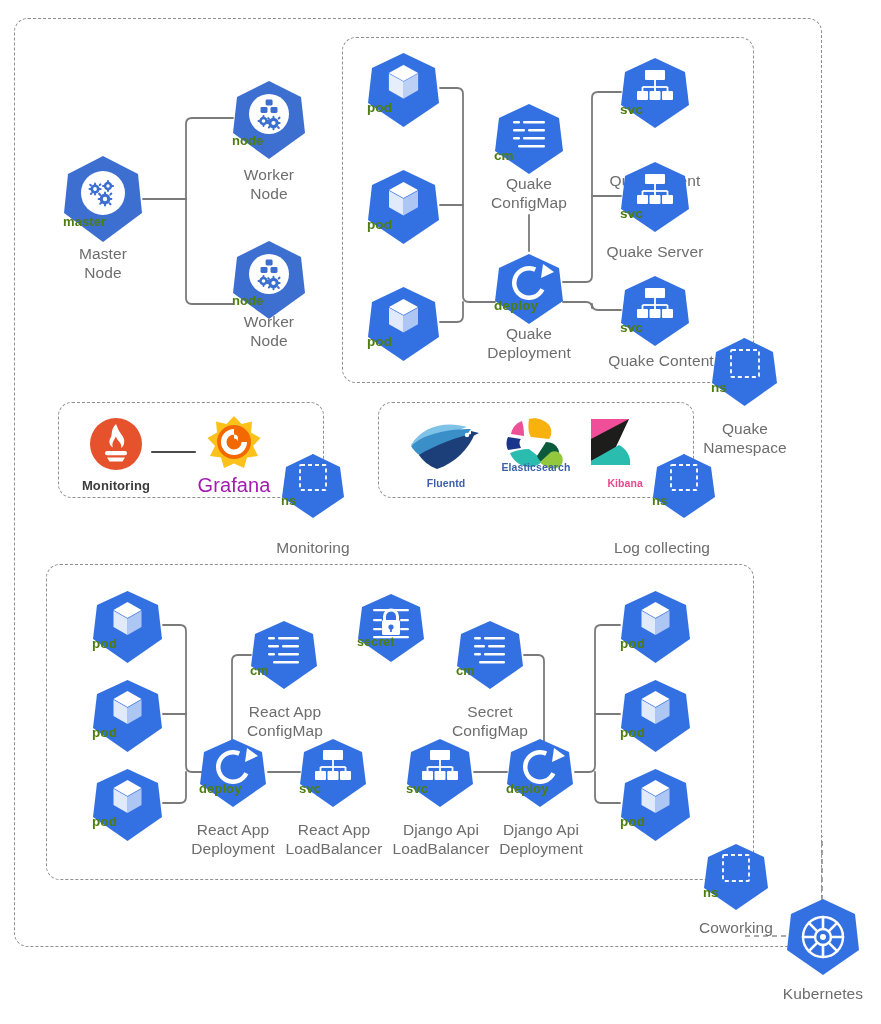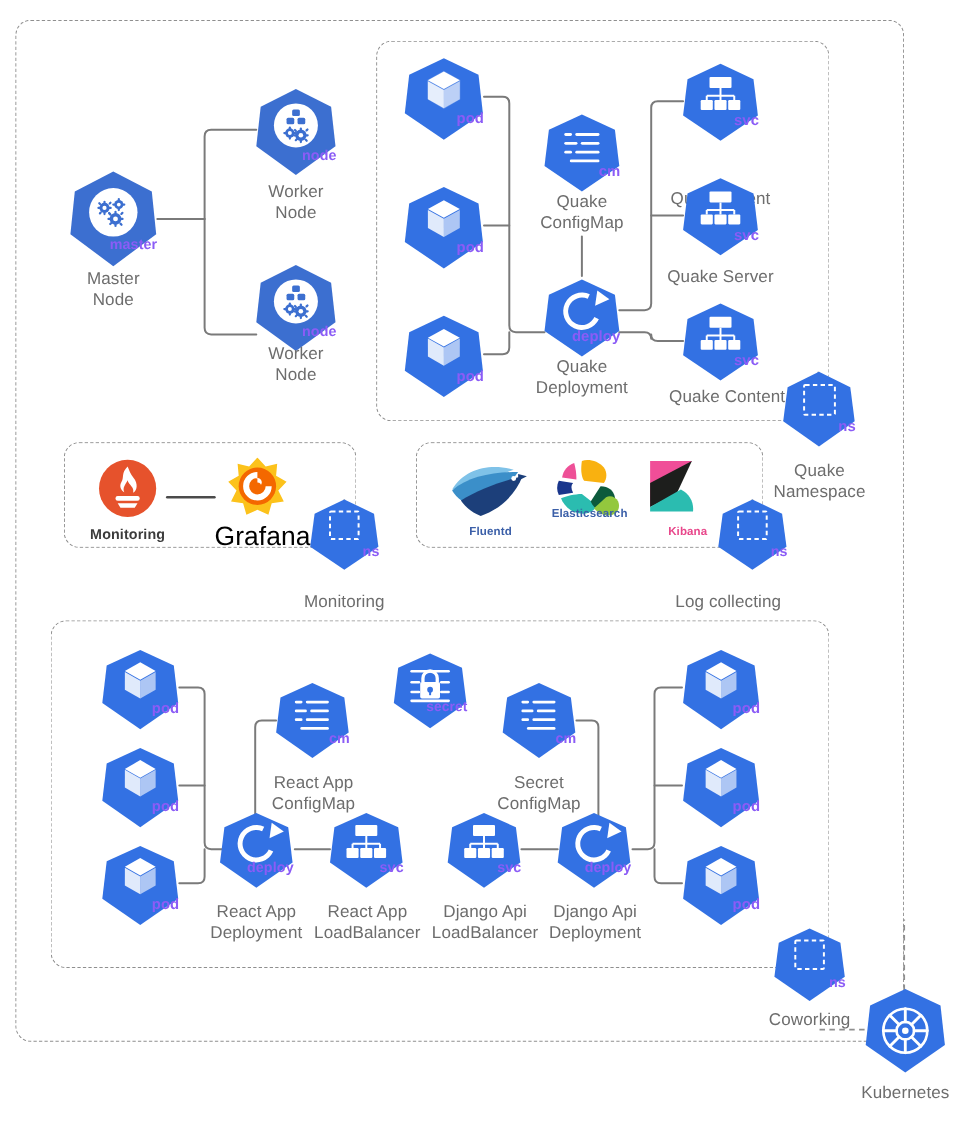--- a/index.html
+++ b/index.html
@@ -10,22 +10,22 @@
   }
   #stage{position:absolute;left:0;top:0;width:881px;height:1024px;}
   #svgroot{position:absolute;left:0;top:0;width:881px;height:1024px;}
 
   
   .node{position:absolute;}
   .hept{position:relative;}
   .hept svg{display:block;}
   .glyph{position:absolute;left:0;top:0;width:100%;height:100%;}
   .inlabel{
-    position:absolute;left:0;width:100%;text-align:right;
-    color:#8b5cf6;font-weight:600;letter-spacing:.1px;
+    position:absolute;left:0;width:100%;text-align:left;
+    color:#4d7c0f;font-weight:600;letter-spacing:.1px;
     pointer-events:none;
   }
   .caption{
     position:absolute;text-align:center;color:#6d6d6d;
     font-size:15.5px;line-height:19px;white-space:pre-line;
     letter-spacing:.1px;
   }
 
   
   .dbox{
@@ -435,21 +435,21 @@
 
   <div class="logo" style="left:195px;top:416px;width:78px;height:72px;">
     <svg width="78" height="62" viewBox="0 0 78 62">
       <g transform="translate(39,28)">
         <polygon fill="#FCC21B" points="0,-28 7.5,-20 18,-22.5 17,-11.5 26.5,-6 19,2 24,12 13,13.5 10,24 0,19.5 -10,24 -13,13.5 -24,12 -19,2 -26.5,-6 -17,-11.5 -18,-22.5 -7.5,-20"></polygon>
         <circle cx="0" cy="-2" r="17" fill="#F46800"></circle>
         <path d="M0 -15 A13 13 0 1 0 13 -2 L7.5 -2 A7.5 7.5 0 1 1 0 -9.5 A4 4 0 1 1 0 -1.5" fill="#ffffff" stroke="none"></path>
         <circle cx="0" cy="-2" r="3.4" fill="#F46800"></circle>
       </g>
     </svg>
-    <span class="logo-cap" style="top:58px;color:#000000;font-size:24px;font-weight:400;">Grafana</span>
+    <span class="logo-cap" style="top:58px;color:#a21caf;font-size:20px;font-weight:400;">Grafana</span>
   </div>
 
   <div class="node" style="left:281px;top:453px;">
     <div class="hept">
       <svg width="64" height="66" viewBox="0 0 64 66">
         <polygon points="32,1 59,14 63,44 32,65 1,44 5,14" fill="#3371E3"></polygon>
       </svg>
       <span class="glyph">
         <svg width="64" height="66" viewBox="0 0 64 66">
           <rect x="19" y="12" width="26" height="25" fill="none" stroke="#ffffff" stroke-width="1.8" stroke-dasharray="4 3" rx="1"></rect>

